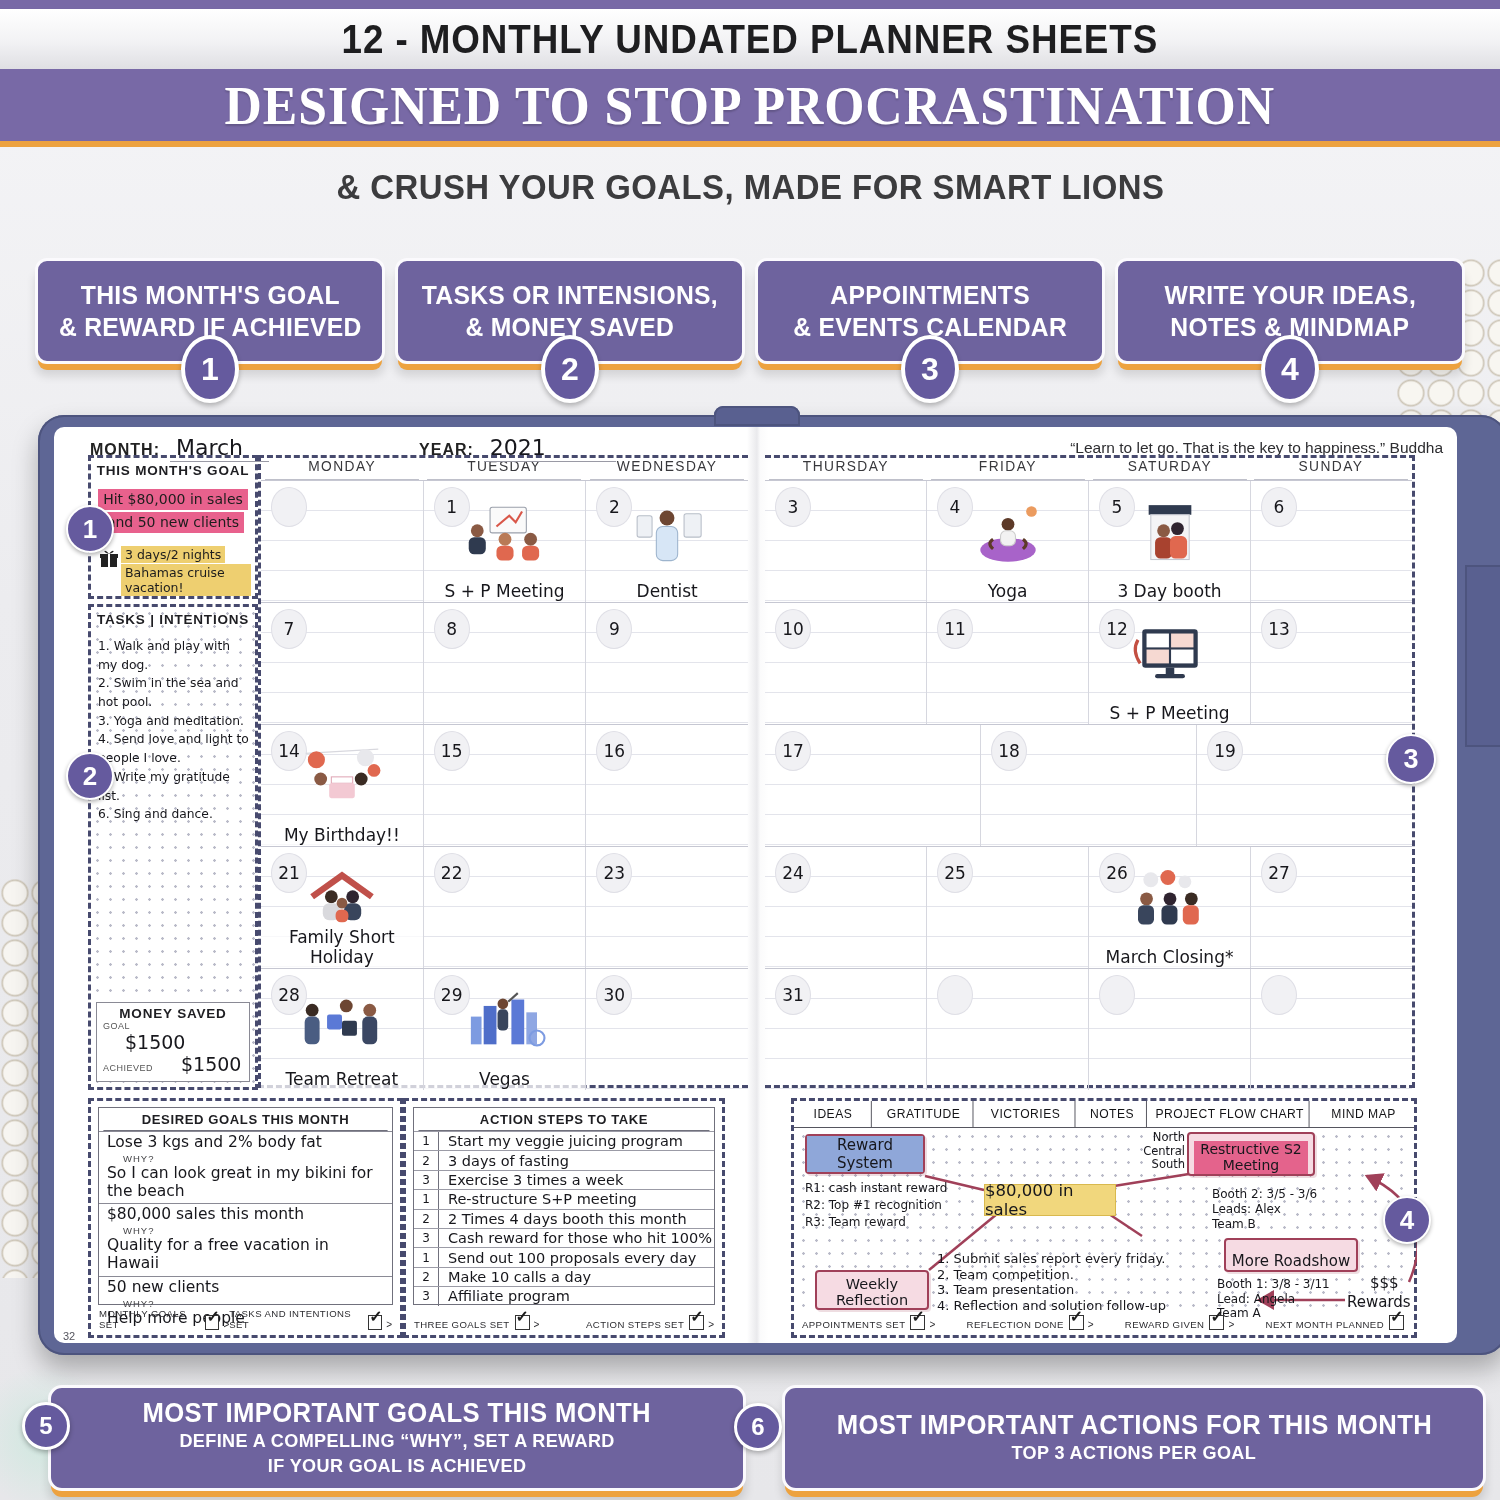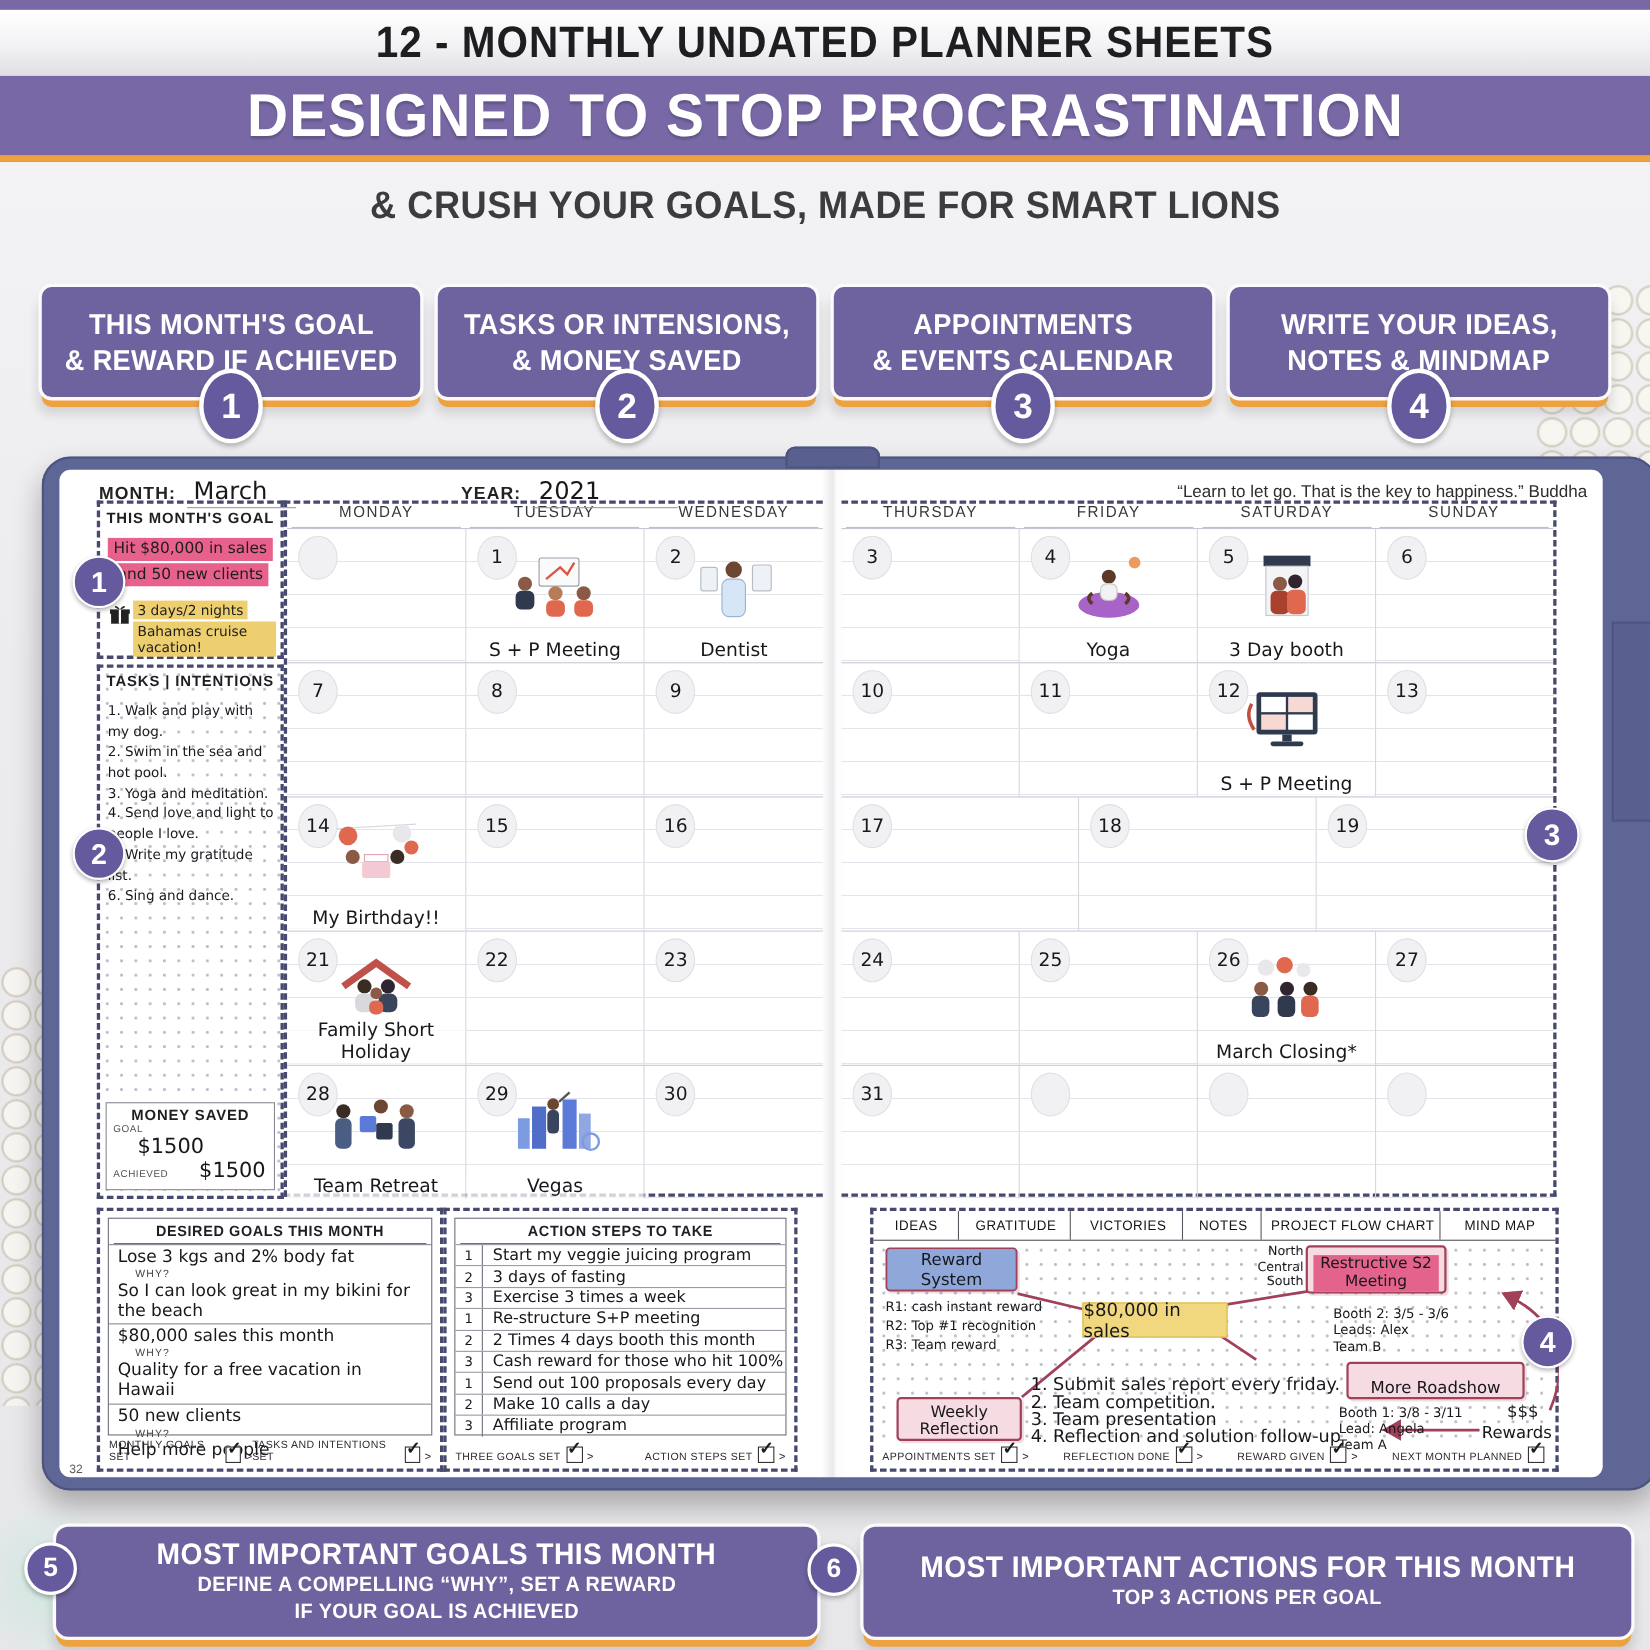--- a/index.html
+++ b/index.html
@@ -13,21 +13,21 @@
   .dots-right{left:1396px;top:258px;width:104px;height:480px;}
   .dots-left{left:0;top:878px;width:96px;height:400px;}
   .teal-blob{position:absolute;left:-30px;top:1368px;width:150px;height:140px;border-radius:50%;
              background:radial-gradient(circle,#cfe8df 0%,rgba(207,232,223,0) 70%);z-index:0;}
   
   .top-strip{height:9px;background:#7869a6;}
   .title-band{height:60px;background:linear-gradient(180deg,#ffffff 0%,#f2f2f4 55%,#dfdfe3 100%);
               display:flex;align-items:center;justify-content:center;box-shadow:0 2px 3px rgba(0,0,0,.12);}
   .title-band h1{margin:0;font-size:40px;font-weight:600;color:#1e1e20;letter-spacing:1px;transform:scaleX(.92);}
   .purple-band{height:72px;background:#7869a6;border-bottom:6px solid #eda23f;
-               display:flex;align-items:center;justify-content:center;}
+               display:flex;align-items:center;justify-content:center;font-family:Liberation Serif, serif;}
   .purple-band h2{margin:0;font-size:55px;font-weight:600;color:#ffffff;letter-spacing:1px;transform:scaleX(.94);
                   text-shadow:0 2px 2px rgba(0,0,0,.18);}
   .sub-band{height:80px;display:flex;align-items:center;justify-content:center;}
   .sub-band div{font-size:35px;font-weight:600;color:#3c3c3e;letter-spacing:.5px;transform:scaleX(.94);}
   
   .callout{position:absolute;width:344px;height:100px;background:#6e639e;border:3px solid #fbfafd;
            border-radius:12px;box-shadow:0 9px 0 -3px #eda23f,0 12px 10px rgba(0,0,0,.12);
            display:flex;flex-direction:column;align-items:center;justify-content:center;z-index:3;}
   .callout .cl{color:#fff;font-size:26px;font-weight:700;line-height:1.25;letter-spacing:.3px;transform:scaleX(.95);white-space:nowrap;}
   .badge-oval{position:absolute;left:50%;bottom:-42px;transform:translateX(-50%);
@@ -116,31 +116,31 @@
   .tab:last-child{border-right:none;}
   .mm-area{position:absolute;left:3px;right:3px;top:29px;height:184px;}
   .mm-lines{position:absolute;left:0;top:0;pointer-events:none;}
   .mm-box{position:absolute;border:2.5px solid #a04059;background:#f6dbe3;border-radius:4px;
           display:flex;align-items:flex-end;justify-content:center;text-align:center;
           box-shadow:2px 2px 0 rgba(160,64,89,.18);box-sizing:border-box;}
   .mm-reward{left:8px;top:4px;width:120px;height:40px;}
   .mm-reward span{background:#8fa7d9;font-size:15px;padding:0 4px;}
   .mm-restr{left:390px;top:2px;width:128px;height:44px;}
   .mm-restr .inner{background:#e4638c;font-size:14px;line-height:1.1;padding:1px 6px;}
-  .mm-road{left:427px;top:108px;width:162px;height:34px;font-size:15px;}
+  .mm-road{left:427px;top:108px;width:134px;height:34px;font-size:15px;}
   .mm-weekly{left:18px;top:140px;width:114px;height:40px;font-size:14.5px;}
   .mm-center{position:absolute;left:187px;top:54px;width:130px;height:30px;background:#f1d77d;
              border:1px solid #d9b94e;display:flex;align-items:center;justify-content:center;font-size:16.5px;}
   .mm-rlist{position:absolute;left:8px;top:50px;font-size:12px;line-height:17px;}
   .mm-ncs{position:absolute;left:330px;top:1px;width:58px;text-align:right;font-size:11.5px;line-height:13.5px;}
   .mm-booth2{position:absolute;left:415px;top:57px;font-size:12px;line-height:15px;}
   .mm-booth1{position:absolute;left:420px;top:147px;font-size:12px;line-height:14.5px;}
   .mm-dollars{position:absolute;left:573px;top:144px;font-size:15px;}
   .mm-rewards{position:absolute;left:550px;top:163px;font-size:15px;}
-  .mm-reflist{position:absolute;left:140px;top:121px;font-size:16px;line-height:15.5px;}
+  .mm-reflist{position:absolute;left:140px;top:121px;font-size:13px;line-height:15.5px;}
   .pagenum{position:absolute;left:9px;bottom:1px;font-size:11px;color:#55555e;}
   
   .nbadge{position:absolute;border-radius:50%;background:#655a9e;border:2.5px solid #fff;
           display:flex;align-items:center;justify-content:center;color:#fff;font-weight:700;
           box-shadow:0 2px 4px rgba(0,0,0,.3);z-index:4;}
   
   .bcallout{position:absolute;top:1385px;height:100px;background:#6e639e;border:3px solid #fbfafd;
             border-radius:14px;box-shadow:0 9px 0 -3px #eda23f,0 12px 10px rgba(0,0,0,.12);
             display:flex;flex-direction:column;align-items:center;justify-content:center;z-index:3;}
   .bc1{font-size:27px;font-weight:700;color:#fff;letter-spacing:.4px;transform:scaleX(.95);white-space:nowrap;}

